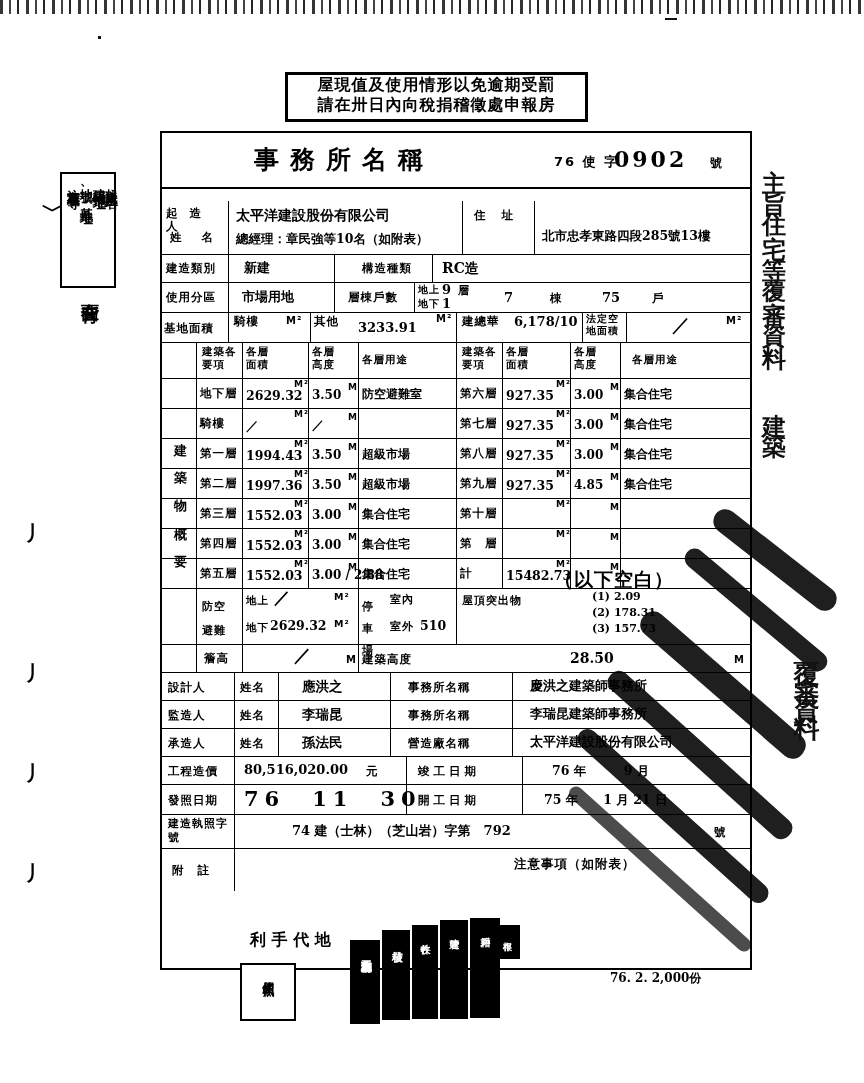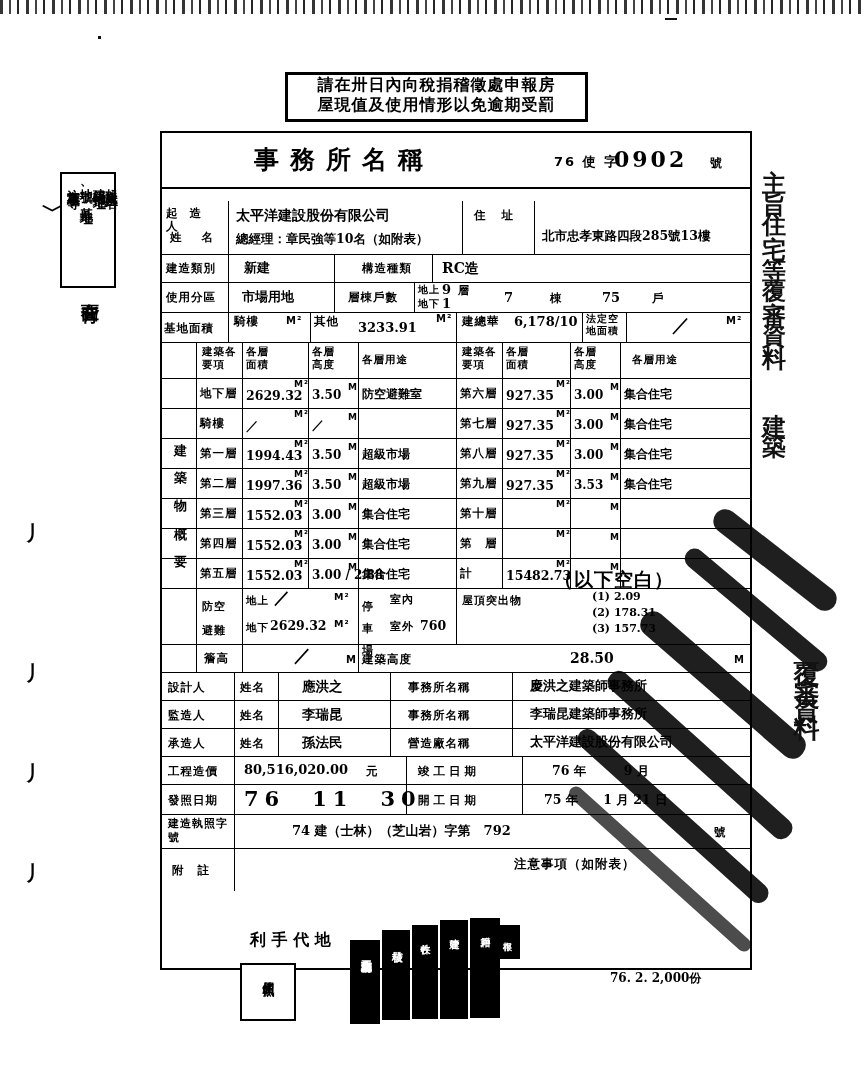--- a/index.html
+++ b/index.html
@@ -41,22 +41,22 @@
 </head>
 <body>
 
 <div class="page">
 
   <div class="noise-top"></div>
   <div class="speck" style="left:665px;top:18px;width:12px;height:2px;"></div>
   <div class="speck" style="left:98px;top:36px;width:3px;height:3px;"></div>
 
   <div class="stamp-top">
+    <div>屋現值及使用情形以免逾期受罰</div>
     <div>請在卅日內向稅捐稽徵處申報房</div>
-    <div>屋現值及使用情形以免逾期受罰</div>
   </div>
 
   <div class="leftnote">
     <div class="t" style="left:2px;top:4px;">注意事項等</div>
     <div class="t" style="left:15px;top:4px;">地號、基地址</div>
     <div class="t" style="left:28px;top:4px;">建築物地址</div>
     <div class="t" style="left:40px;top:4px;">起造人姓名</div>
   </div>
   <div class="ink vtext" style="left:78px;top:290px;font-size:18px;">在背面</div>
 
@@ -236,21 +236,21 @@
           <div class="vline" style="left:458px;top:0;height:30px;"></div>
           <div class="cell lbl" style="left:38px;top:8px;font-size:11.5px;">第二層</div>
           <div class="cell val" style="left:84px;top:10px;font-size:12.5px;">1997.36</div>
           <div class="cell lbl" style="left:132px;top:0px;font-size:9px;">M²</div>
           <div class="cell val" style="left:150px;top:10px;font-size:12px;">3.50</div>
           <div class="cell lbl" style="left:186px;top:3px;font-size:9px;">M</div>
           <div class="cell val" style="left:200px;top:9px;font-size:12px;">超級市場</div>
           <div class="cell lbl" style="left:298px;top:8px;font-size:11.5px;">第九層</div>
           <div class="cell val" style="left:344px;top:10px;font-size:12.5px;">927.35</div>
           <div class="cell lbl" style="left:394px;top:0px;font-size:9px;">M²</div>
-          <div class="cell val" style="left:412px;top:10px;font-size:12px;">3.53</div>
+          <div class="cell val" style="left:412px;top:10px;font-size:12px;">4.85</div>
           <div class="cell lbl" style="left:448px;top:3px;font-size:9px;">M</div>
           <div class="cell val" style="left:462px;top:9px;font-size:12px;">集合住宅</div>
         </div>
         <div class="row" style="height: 30px;">
           <div class="vline" style="left:34px;top:0;height:30px;"></div>
           <div class="vline" style="left:80px;top:0;height:30px;"></div>
           <div class="vline" style="left:146px;top:0;height:30px;"></div>
           <div class="vline" style="left:196px;top:0;height:30px;"></div>
           <div class="vline" style="left:294px;top:0;height:30px;"></div>
           <div class="vline" style="left:340px;top:0;height:30px;"></div>
@@ -322,21 +322,21 @@
       <div class="cell lbl" style="left:84px;top:5px;font-size:10.5px;">地上</div>
       <div class="cell lbl" style="left:84px;top:32px;font-size:10.5px;">地下</div>
       <div class="cell val" style="left:112px;top:0px;font-size:16px;">／</div>
       <div class="cell val" style="left:108px;top:30px;font-size:12.5px;">2629.32</div>
       <div class="cell lbl" style="left:172px;top:3px;font-size:9.5px;">M²</div>
       <div class="cell lbl" style="left:172px;top:30px;font-size:9.5px;">M²</div>
       <div class="vline" style="left:196px;top:0;height:56px;"></div>
       <div class="cell lbl" style="left:200px;top:7px;font-size:11px;line-height:22px;width:16px;">停車場</div>
       <div class="cell lbl" style="left:228px;top:5px;font-size:11px;">室內</div>
       <div class="cell lbl" style="left:228px;top:32px;font-size:11px;">室外</div>
-      <div class="cell val" style="left:258px;top:30px;font-size:12.5px;">760</div>
+      <div class="cell val" style="left:258px;top:30px;font-size:12.5px;">510</div>
       <div class="vline" style="left:294px;top:0;height:56px;"></div>
       <div class="cell lbl" style="left:300px;top:6px;font-size:11px;">屋頂突出物</div>
       <div class="cell val" style="left:430px;top:2px;font-size:11px;">(1) 2.09</div>
       <div class="cell val" style="left:430px;top:18px;font-size:11px;">(2) 178.31</div>
       <div class="cell val" style="left:430px;top:34px;font-size:11px;">(3) 157.73</div>
     </div>
 
     <div class="row" style="height:28px;">
       <div class="vline" style="left:34px;top:0;height:28px;"></div>
       <div class="cell lbl" style="left:42px;top:7px;font-size:11.5px;">簷高</div>

